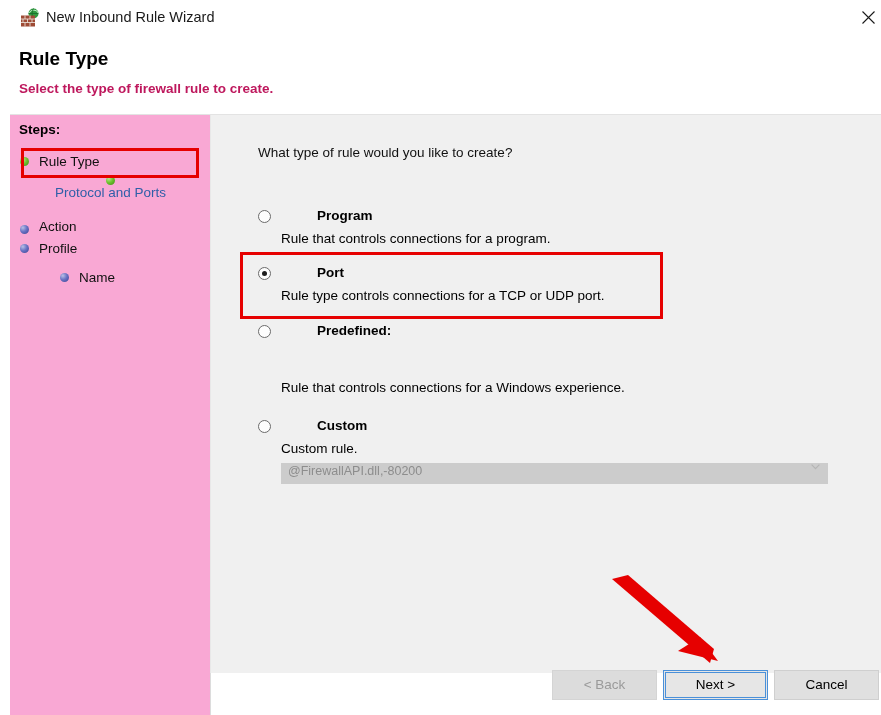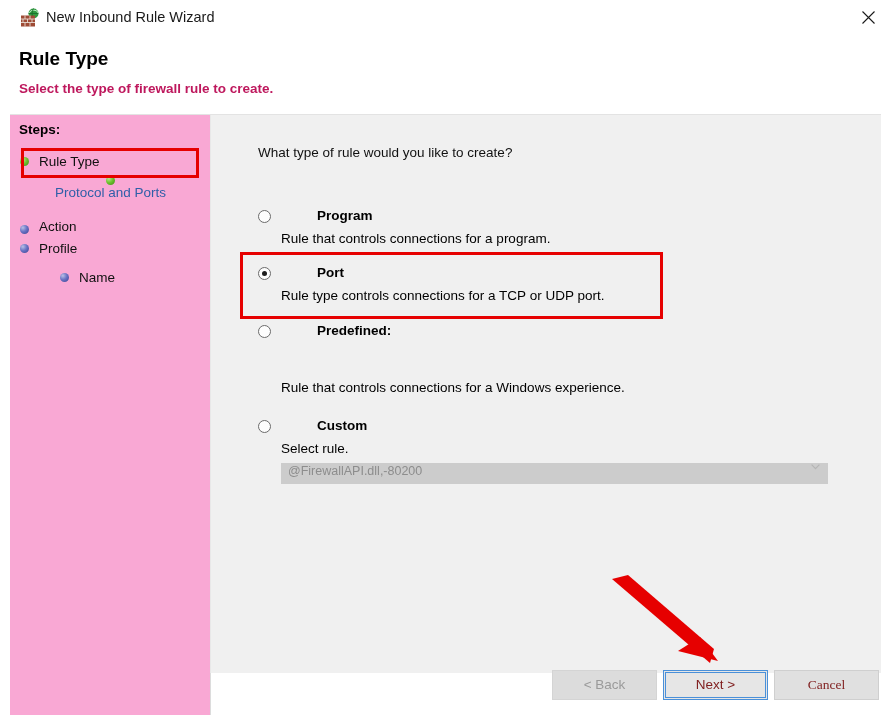--- a/index.html
+++ b/index.html
@@ -119,21 +119,21 @@
   .combo-arrow {
     margin-left: auto; margin-right: 7px; line-height: 0;
   }
 
   
   .btnrow { position: absolute; left: 0; top: 555px; width: 679px; height: 45px; padding-left: 41px; }
   .btn {
     position: absolute; top: 0; height: 30px; width: 105px;
     font-family: "Liberation Sans", sans-serif;
     font-size: 13.5px; text-align: center; line-height: 28px;
-    background: #e0e0e0; border: 1px solid #cfcfcf; color: #7f1d1d;
+    background: #e0e0e0; border: 1px solid #cfcfcf; color: #000000;
     cursor: default;
   }
   .btn.disabled { color: #9a9a9a; background: #dcdcdc; border-color: #d4d4d4; }
   .btn.focus {
     background: #e6e6e6; border: 1px solid #4a90d9;
     outline: 1px solid #4a90d9; outline-offset: -3px;
   }
 
   
   .hl {
@@ -235,27 +235,27 @@
     </div>
     <div class="opt" style="top:265px;">
       <div class="opt-desc" style="margin-top:0;">Rule that controls connections for a Windows experience.</div>
     </div>
 
     <div class="opt" style="top:303px;">
       <div class="opt-head">
         <span class="radio"></span>
         <span class="opt-title">Custom</span>
       </div>
-      <div class="opt-desc">Select rule.</div>
+      <div class="opt-desc">Custom rule.</div>
     </div>
 
     <div class="btnrow">
       <div class="btn disabled" style="left:341px;">&lt; Back</div>
       <div class="btn focus" style="left:452px;">Next &gt;</div>
-      <div class="btn" style="left:563px;font-family:Liberation Serif, serif;">Cancel</div>
+      <div class="btn" style="left:563px;">Cancel</div>
     </div>
   </div>
 
   <div class="hl" style="left:11px; top:148px; width:178px; height:30px;"></div>
   <div class="hl" style="left:230px; top:252px; width:423px; height:67px;"></div>
 
   <div class="arrow-anno">
     <svg width="120" height="90" viewBox="0 0 120 90">
       <g fill="#e60000">
         <path d="M6 4 L22 0 L108 74 L104 88 Z"></path>

